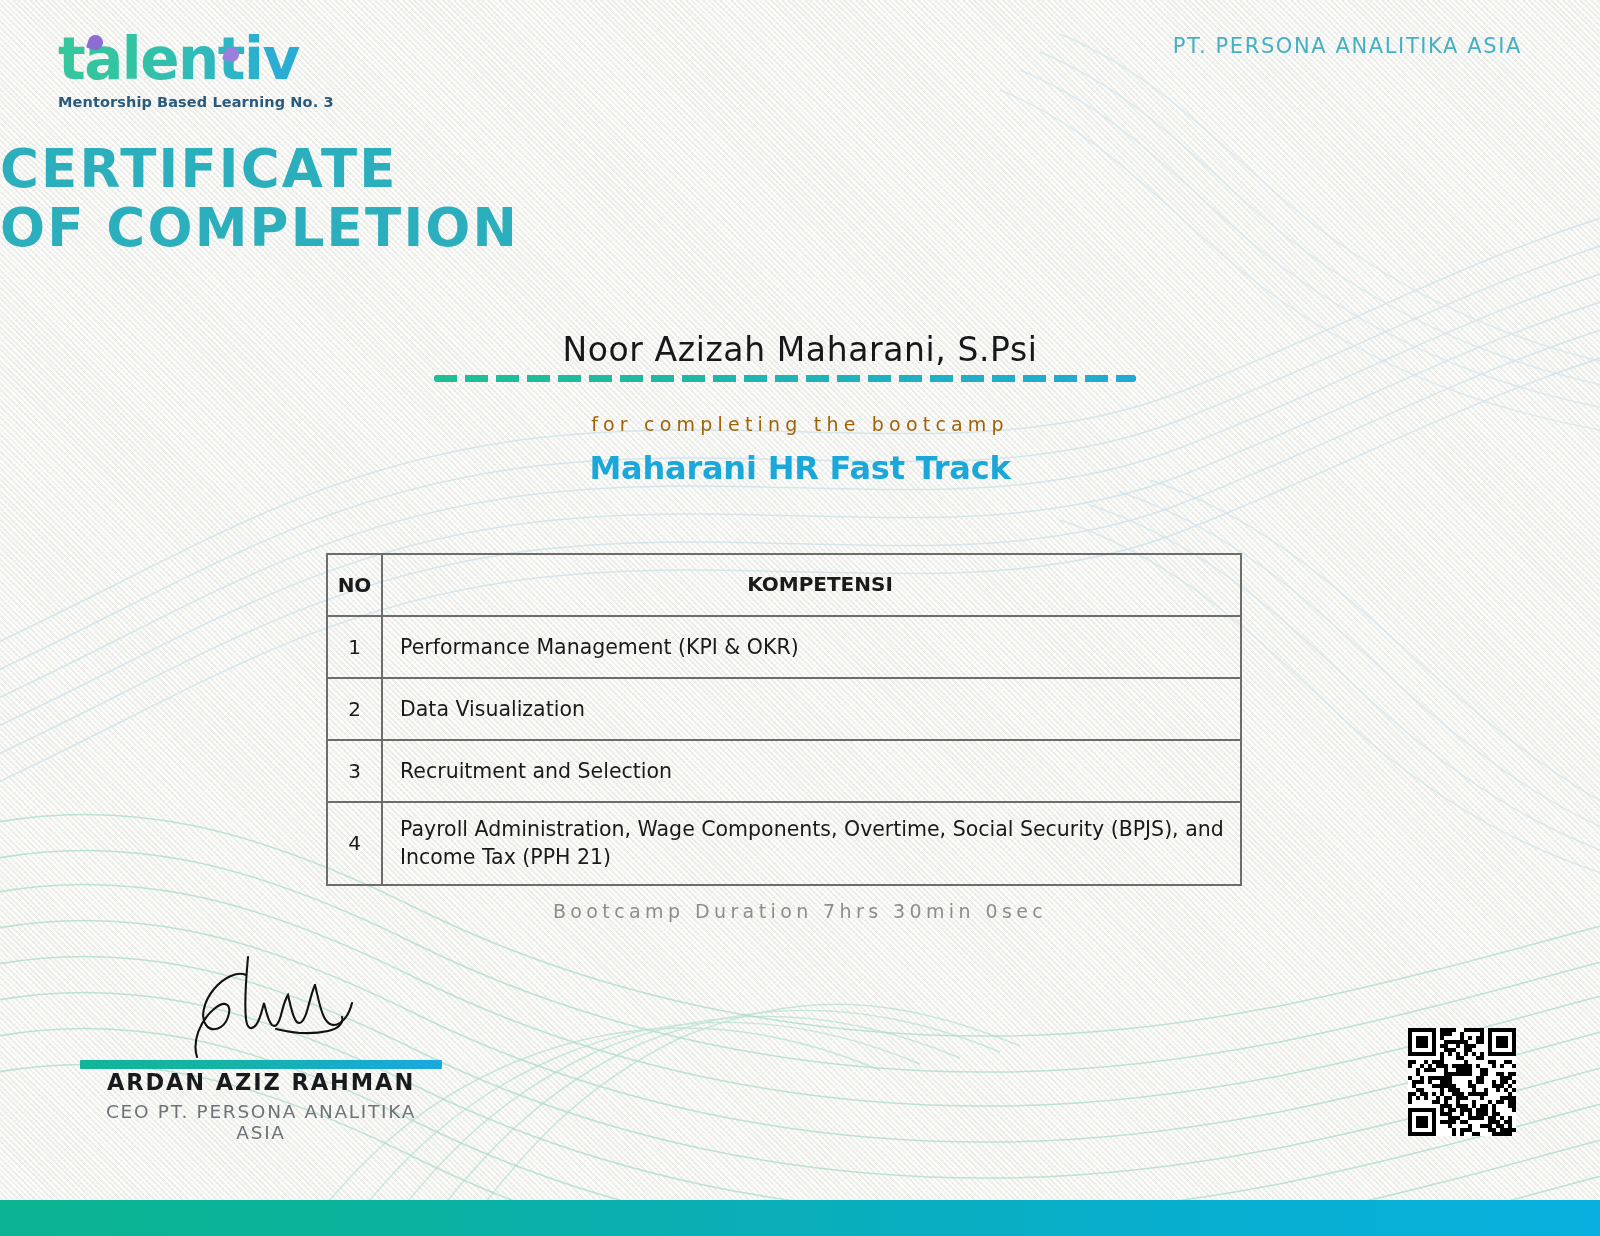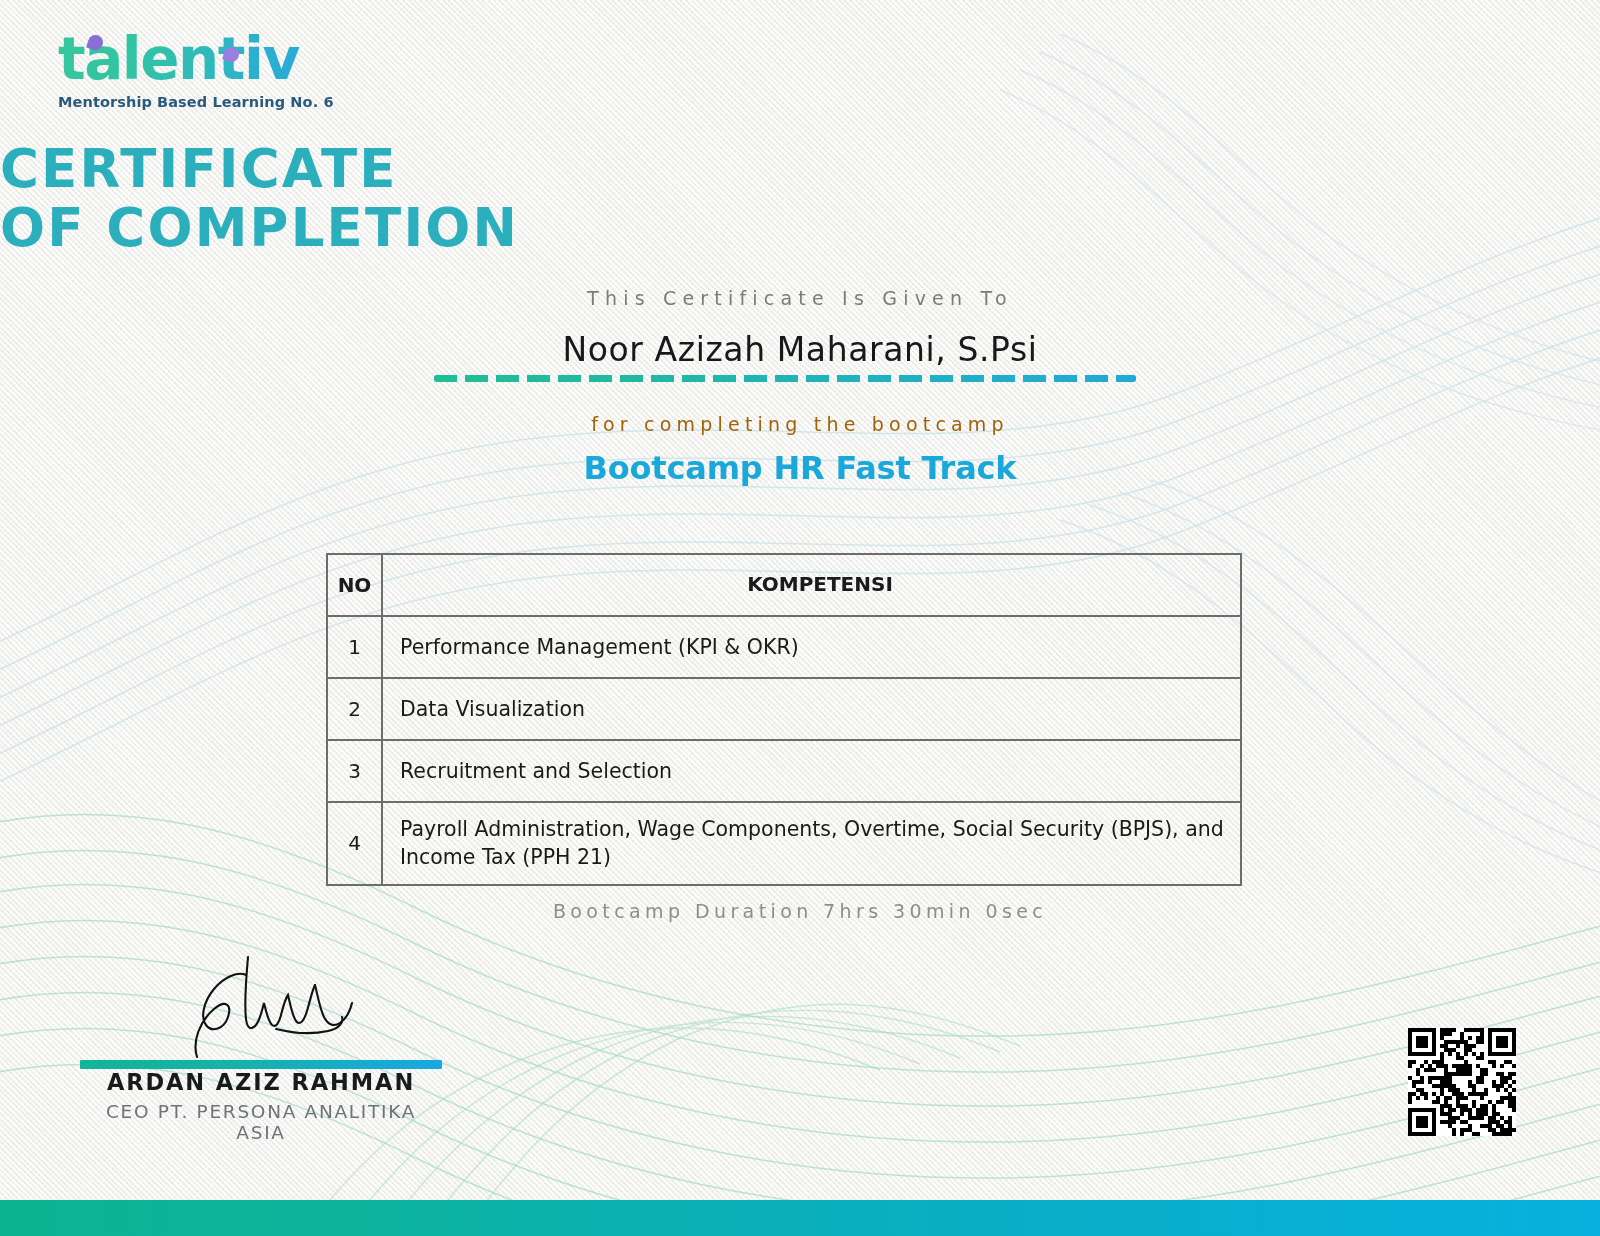--- a/index.html
+++ b/index.html
@@ -298,35 +298,35 @@
       <path d="M380,1236 C440,1158 500,1094 600,1050 C720,1000 840,1008 960,1058"></path>
       <path d="M420,1236 C480,1156 540,1090 640,1044 C760,994 880,1002 1000,1052"></path>
       <path d="M460,1236 C520,1154 580,1086 680,1038 C800,988 900,996 1020,1046"></path>
     </g>
   </svg>
 
   <div id="logo">
     <span id="logo-dot-1" class="logo-dot"></span>
     <span id="logo-dot-2" class="logo-dot"></span>
     <div id="logo-word">talentiv</div>
-    <div id="logo-tag">Mentorship Based Learning No. 6</div>
+    <div id="logo-tag">Mentorship Based Learning No. 3</div>
   </div>
 
+  <div id="company-name">PT. PERSONA ANALITIKA ASIA</div>
 
   <div id="title-block">
     <div class="title-line">CERTIFICATE</div>
     <div class="title-line">OF COMPLETION</div>
   </div>
 
-  <div id="given-to">This Certificate Is Given To</div>
   <div id="recipient">Noor Azizah Maharani, S.Psi</div>
   <div id="dash-line"></div>
 
   <div id="for-completing">for completing the bootcamp</div>
-  <div id="program-name">Bootcamp HR Fast Track</div>
+  <div id="program-name">Maharani HR Fast Track</div>
 
   <table id="comp-table">
     <thead>
       <tr>
         <th class="col-no">NO</th>
         <th class="col-comp">KOMPETENSI</th>
       </tr>
     </thead>
     <tbody>
       <tr>

